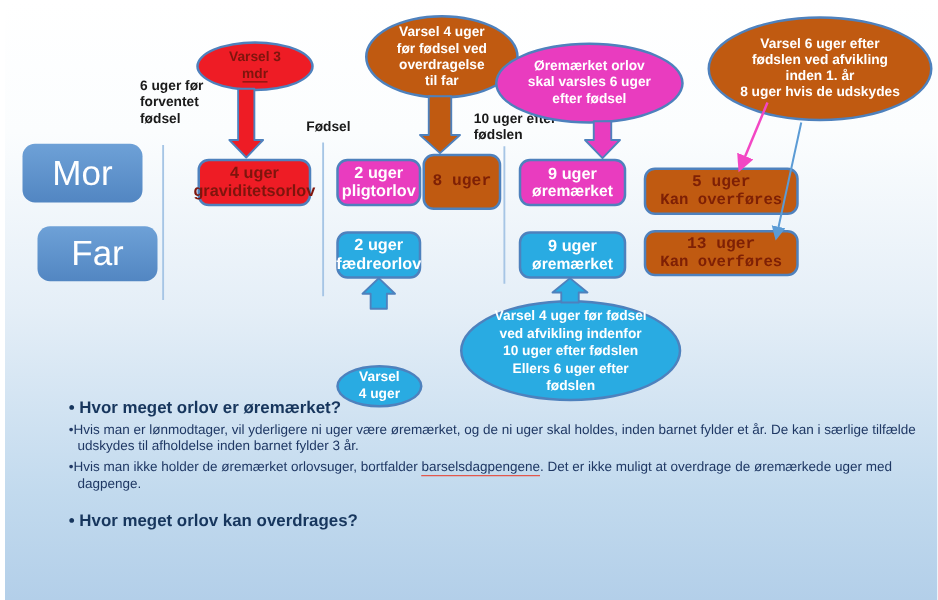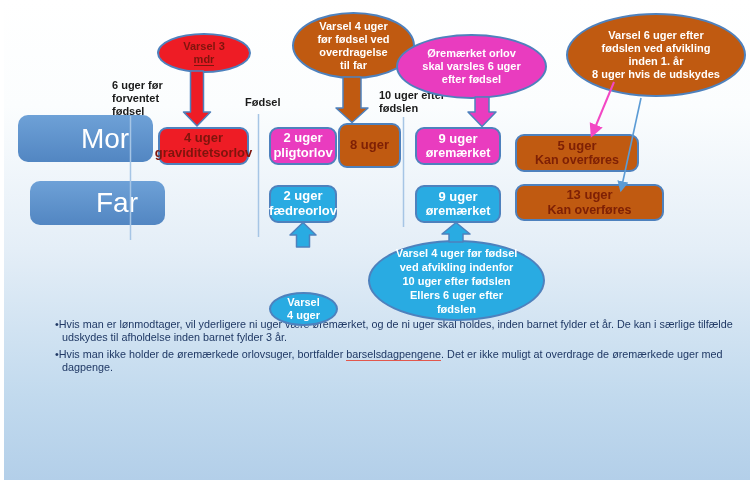--- a/index.html
+++ b/index.html
@@ -3,37 +3,37 @@
 <meta charset="utf-8">
 <style>
   html,body{margin:0;padding:0;background:#fff;}
   .stage{position:relative;width:750px;height:480px;overflow:hidden;
     font-family:"Liberation Sans",sans-serif;
     background:linear-gradient(180deg,#ffffff 0%,#fbfdfe 22%,#e4eef7 52%,#c2daee 82%,#b3cfe9 100%);}
   .edge{position:absolute;left:0;top:0;width:4px;height:100%;background:#fff;}
   .overlay{position:absolute;left:0;top:0;z-index:6;pointer-events:none;}
   .lane{position:absolute;z-index:3;display:flex;align-items:center;justify-content:center;
     color:#fff;font-size:28px;border-radius:10px;
-    background:linear-gradient(180deg,#6ea1d7,#5286c2);padding-left:39px;}
+    background:linear-gradient(180deg,#6ea1d7,#5286c2);}
   .ell{position:absolute;z-index:4;border:2px solid #4E81BD;border-radius:50%;
     display:flex;align-items:center;justify-content:center;text-align:center;
     white-space:pre-line;color:#fff;font-weight:bold;font-size:11px;line-height:13px;box-sizing:border-box;}
   .ell.red{background:#EE1C25;color:#7E150D;}
   .ell.brown{background:#C05A11;}
   .ell.pink{background:#E93CBF;}
   .ell.blue{background:#29ABE2;}
   .nbox{position:absolute;z-index:4;border:2px solid #4E81BD;border-radius:9px;
     display:flex;flex-direction:column;align-items:center;justify-content:center;
     text-align:center;color:#fff;line-height:1.12;box-sizing:border-box;}
   .nbox .t{font-weight:bold;font-size:13px;}
   .nbox .s{font-weight:bold;font-size:12.5px;}
   .nbox .s.small{font-size:13px;}
   .nbox.red{background:#EE1C25;color:#7E150D;}
   .nbox.pink{background:#E93CBF;}
-  .nbox.brown{background:#C05A11;color:#7E2005;}
+  .nbox.brown{background:#C05A11;color:#7E2005;font-family:Liberation Mono, monospace;}
   .nbox.blue{background:#29ABE2;}
   .marker{position:absolute;z-index:2;color:#1a1a1a;font-weight:bold;font-size:11px;
     line-height:13px;white-space:pre-line;}
   .notes{position:absolute;z-index:3;left:55px;top:318px;width:688px;color:#1F3864;font-size:10.8px;}
   .notes .h{font-size:13.5px;font-weight:bold;color:#17365D;margin:0 0 5px 0;}
   .notes .h2gap{margin-top:15px;}
   .nb{margin:0 0 4px 0;line-height:13px;padding-left:7px;text-indent:-7px;}
   .sp{border-bottom:1.4px solid #E2574C;}
   .u{border-bottom:1.3px solid #7E150D;}
 </style>
@@ -62,21 +62,21 @@
     <polygon points="303,222.5 316,235 309.5,235 309.5,247 296.5,247 296.5,235 290,235" fill="#29ABE2" stroke="#4E81BD" stroke-width="1.5" stroke-linejoin="round"></polygon>
     <polygon points="456,222.5 470,234 463,234 463,242 449,242 449,234 442,234" fill="#29ABE2" stroke="#4E81BD" stroke-width="1.5" stroke-linejoin="round"></polygon>
 
     <line x1="614" y1="82" x2="592" y2="135" stroke="#F347C4" stroke-width="2" marker-end="url(#mpink)"></line>
     <line x1="641" y1="98" x2="621" y2="190" stroke="#5B9BD5" stroke-width="1.6" marker-end="url(#mblue)"></line>
   </svg>
 
   <div class="lane" style="left:18px;top:115px;width:96px;height:47px;">Mor</div>
   <div class="lane" style="left:18px;top:181px;width:96px;height:44px;margin-left:12px;">Far</div>
 
-  <div class="marker" style="left:112px;top:79px;">6 uger før
+  <div class="marker" style="left:112px;top:63px;">6 uger før
 forventet
 fødsel</div>
   <div class="marker" style="left:245px;top:96px;">Fødsel</div>
   <div class="marker" style="left:379px;top:89px;">10 uger efter
 fødslen</div>
 
   <div class="ell red" style="left:157px;top:33px;width:94px;height:40px;justify-content:center;">
     <div><span>Varsel 3</span><br><span class="u">mdr</span></div>
   </div>
   <div class="ell brown" style="left:292px;top:12px;width:123px;height:67px;">Varsel 4 uger
@@ -119,22 +119,24 @@
   </div>
 
   <div class="nbox blue" style="left:269px;top:185px;width:68px;height:38px;">
     <div class="t">2 uger</div>
     <div class="s small">fædreorlov</div>
   </div>
   <div class="nbox blue" style="left:415px;top:185px;width:86px;height:38px;">
     <div class="t">9 uger</div>
     <div class="s">øremærket</div>
   </div>
-  <div class="nbox brown" style="left:515px;top:184px;width:149px;height:37px;">
+  <div class="nbox brown" style="left:515px;top:184px;width:124px;height:37px;">
     <div class="t">13 uger</div>
     <div class="s">Kan overføres</div>
   </div>
 
   <div class="notes">
+    <div class="h">• Hvor meget orlov er øremærket?</div>
     <div class="nb">•Hvis man er lønmodtager, vil yderligere ni uger være øremærket, og de ni uger skal holdes, inden barnet fylder et år. De kan i særlige tilfælde udskydes til afholdelse inden barnet fylder 3 år.</div>
-    <div class="nb"><span>•Hvis man ikke holder de øremærkede orlovsuger, bortfalder </span><span class="sp">barselsdagpengene</span><span>. Det er ikke muligt at overdrage de øremærkede uger med dagpenge.</span></div>
+    <div class="nb"><span>•Hvis man ikke holder de øremærket orlovsuger, bortfalder </span><span class="sp">barselsdagpengene</span><span>. Det er ikke muligt at overdrage de øremærkede uger med dagpenge.</span></div>
+    <div class="h h2gap">• Hvor meget orlov kan overdrages?</div>
   </div>
 </div>
 
 </body></html>

